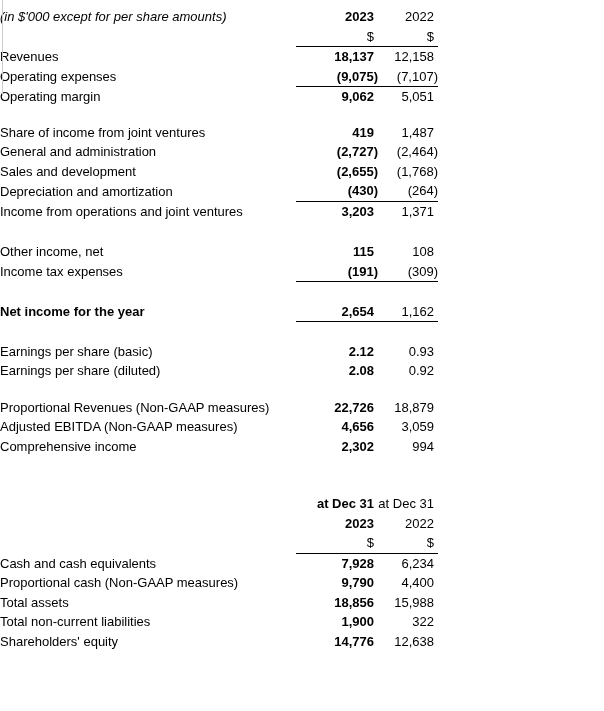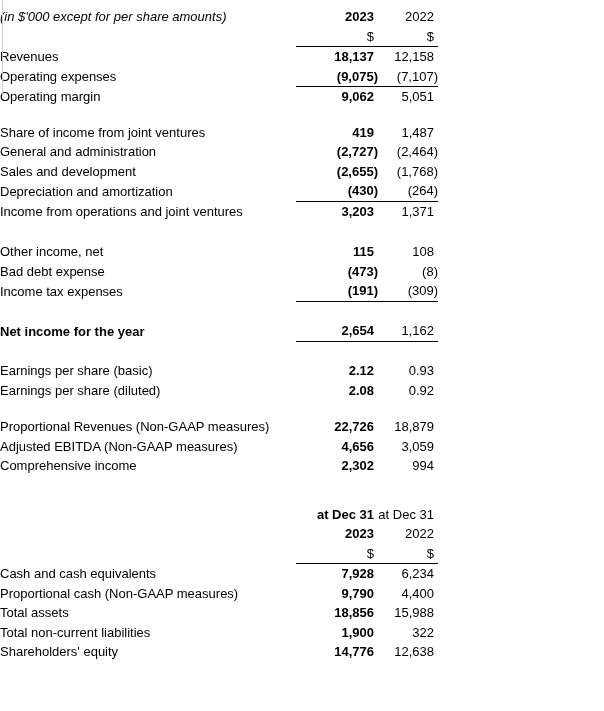--- a/index.html
+++ b/index.html
@@ -43,21 +43,21 @@
     white-space: nowrap;
     overflow: hidden;
   }
   td.label { padding-left: 14px; text-align: left; }
   td.num   { text-align: right; }
   td.num.pad { padding-right: 4px; }
   .bold   { font-weight: bold; }
   .italic { font-style: italic; }
   tr.rule td.num { border-bottom: 1px solid #000000; }
   tr.spacer td { height: auto; }
-  #balance-table { margin-top: 29px; }
+  #balance-table { margin-top: 38px; }
 </style>
 </head>
 <body style="color: rgb(0, 0, 0); background: rgb(255, 255, 255);">
 
 <div class="sheet">
   <div class="edge-line" style="background: rgb(204, 204, 204);"></div>
 
   <table class="fin" id="income-table">
     <colgroup>
         <col class="c-label">
@@ -119,25 +119,20 @@
           <td class="num pad">1,371</td>
         </tr>
         <tr class="spacer" style="height: 21px;">
           <td colspan="3"></td>
         </tr>
         <tr>
           <td class="label">Other income, net</td>
           <td class="num bold pad">115</td>
           <td class="num pad">108</td>
         </tr>
-        <tr>
-          <td class="label">Bad debt expense</td>
-          <td class="num bold">(473)</td>
-          <td class="num">(8)</td>
-        </tr>
         <tr class="rule">
           <td class="label">Income tax expenses</td>
           <td class="num bold">(191)</td>
           <td class="num">(309)</td>
         </tr>
         <tr class="spacer" style="height: 20px;">
           <td colspan="3"></td>
         </tr>
         <tr class="rule">
           <td class="label bold">Net income for the year</td>

